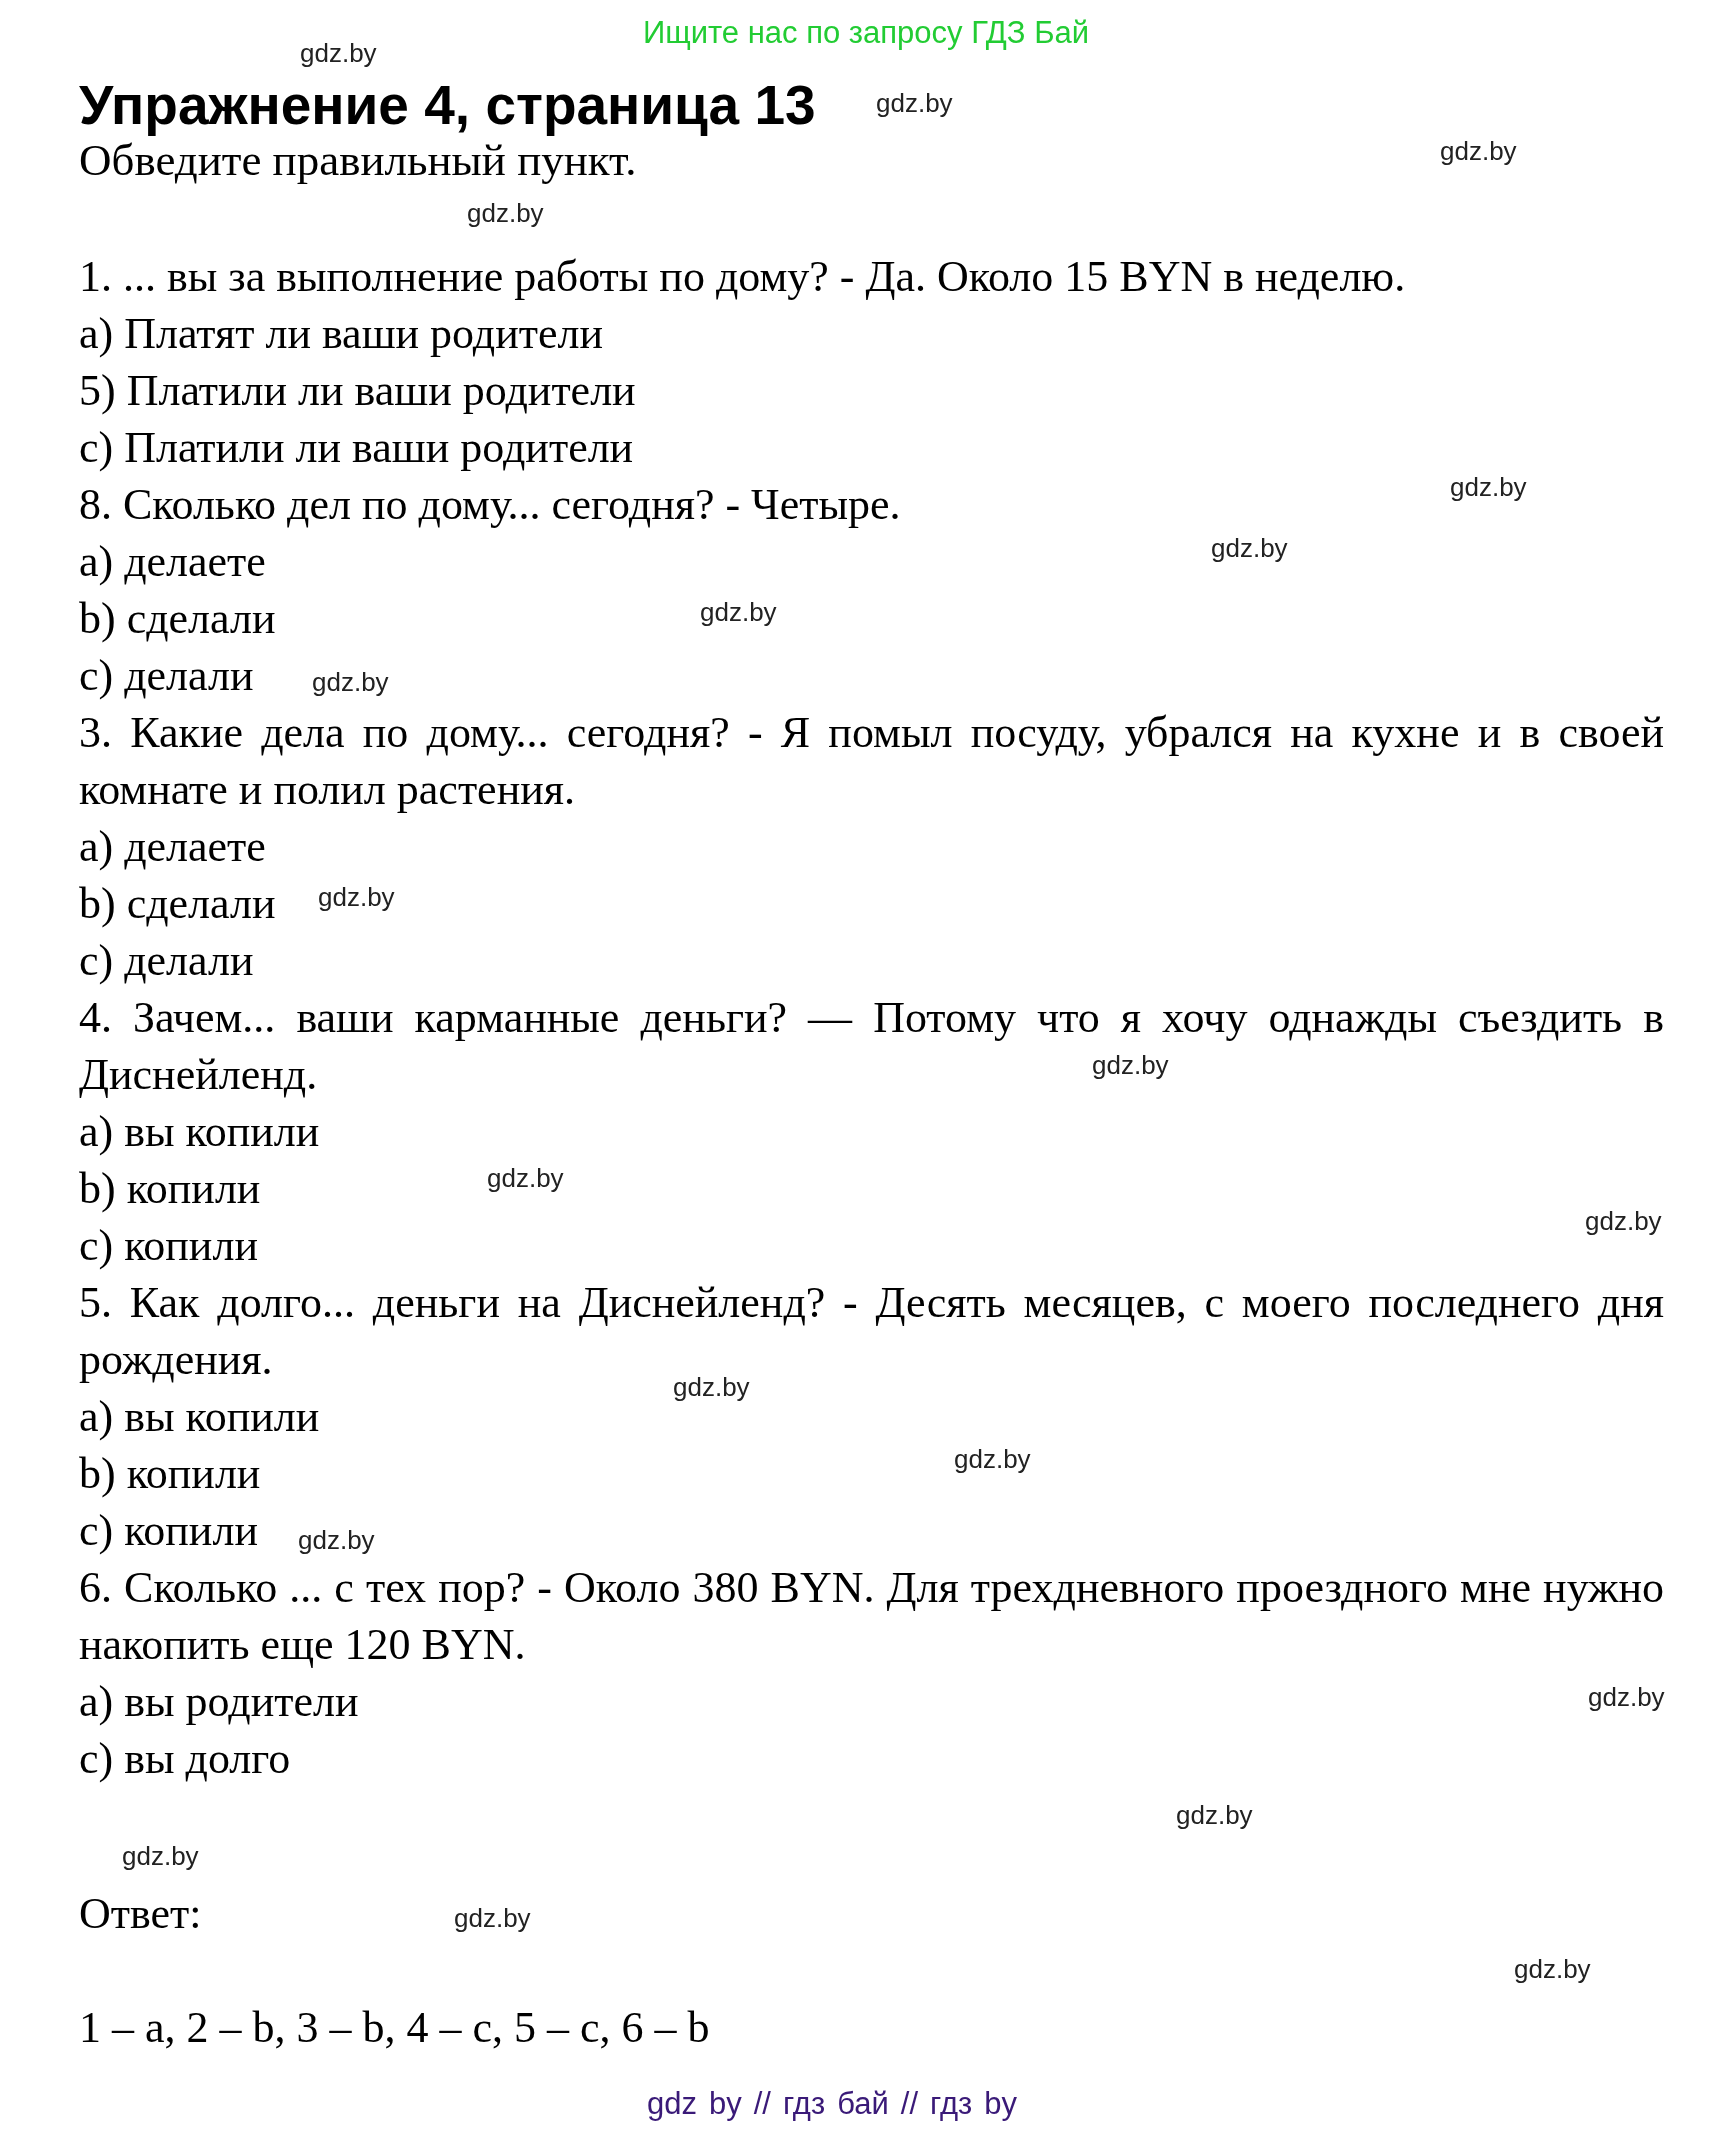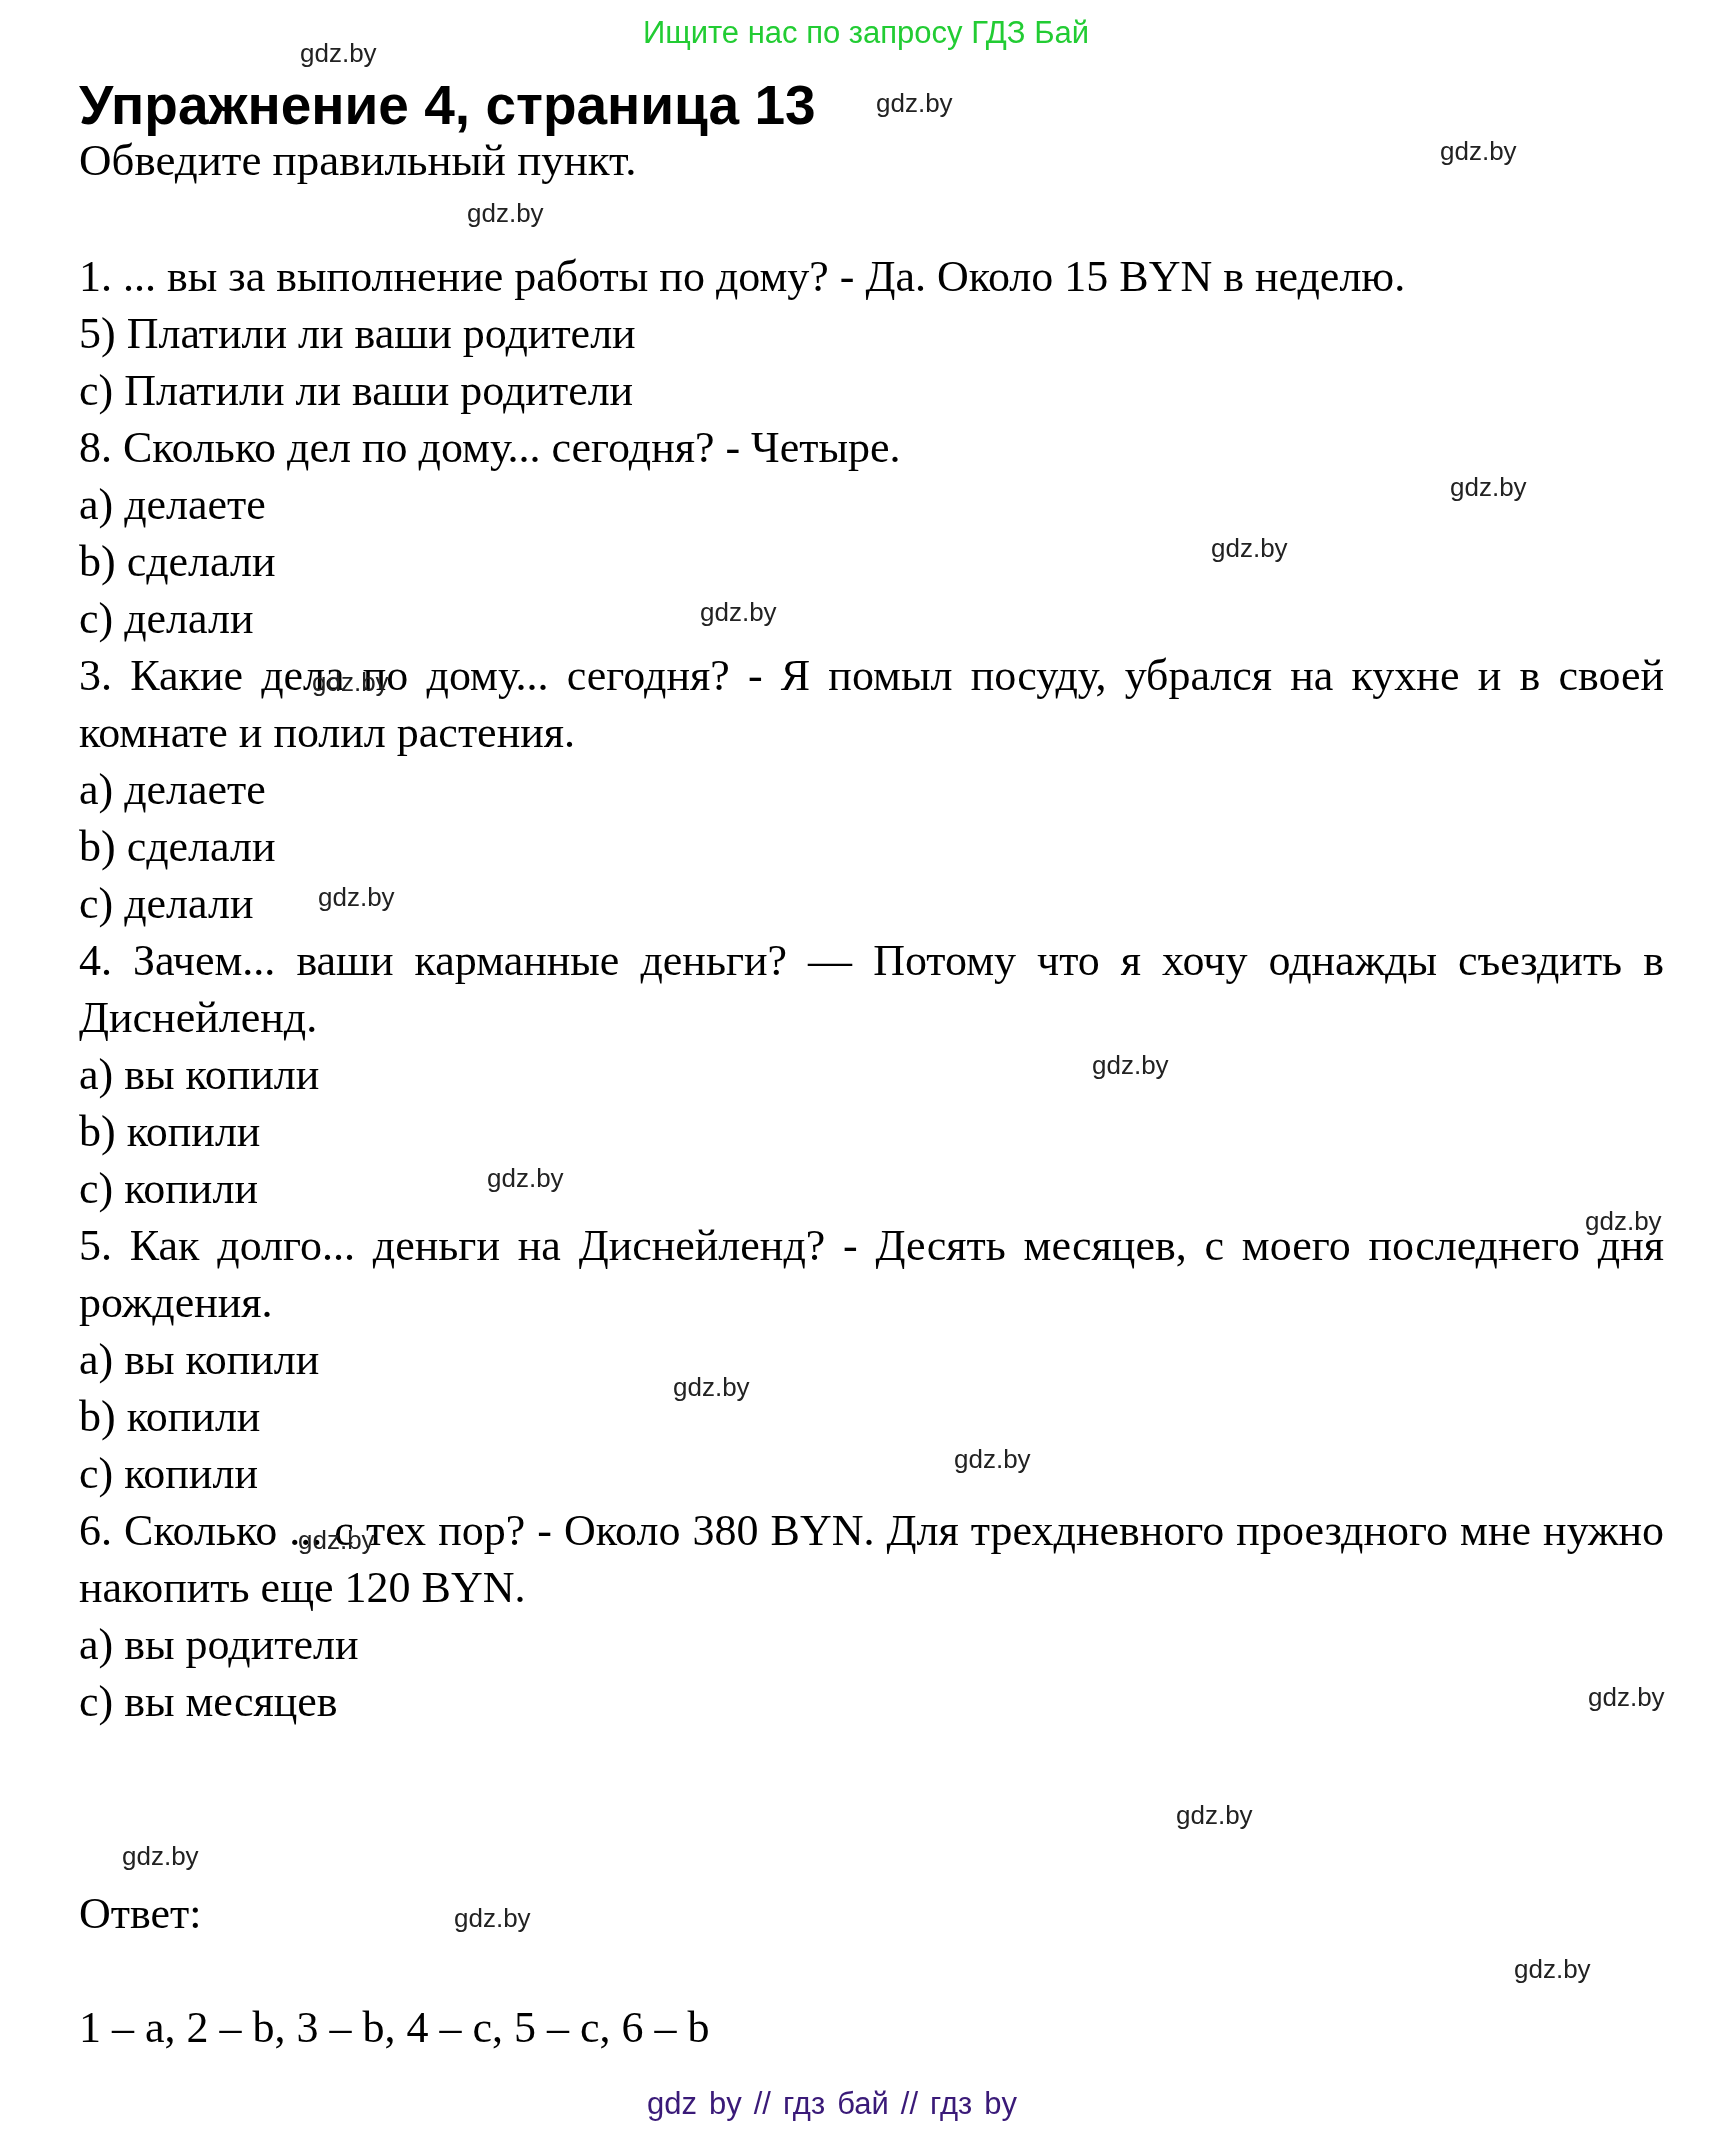--- a/index.html
+++ b/index.html
@@ -21,20 +21,21 @@
 <body>
 
 <div class="banner">Ищите нас по запросу ГДЗ Бай</div>
 
 <div class="title">Упражнение 4, страница 13</div>
 <div class="subtitle">Обведите правильный пункт.</div>
 
 <div class="qa">
   <div>
     <span class="line">1. ... вы за выполнение работы по дому? - Да. Около 15 BYN в неделю.</span>
+    <span class="line">а) Платят ли ваши родители</span>
     <span class="line">5) Платили ли ваши родители</span>
     <span class="line">с) Платили ли ваши родители</span>
   </div>
   <div>
     <span class="line">8. Сколько дел по дому... сегодня? - Четыре.</span>
     <span class="line">а) делаете</span>
     <span class="line">b) сделали</span>
     <span class="line">с) делали</span>
   </div>
   <div>
@@ -51,21 +52,21 @@
   </div>
   <div>
     <span class="line just">5. Как долго... деньги на Диснейленд? - Десять месяцев, с моего последнего дня рождения.</span>
     <span class="line">а) вы копили</span>
     <span class="line">b) копили</span>
     <span class="line">с) копили</span>
   </div>
   <div>
     <span class="line just">6. Сколько ... с тех пор? - Около 380 BYN. Для трехдневного проездного мне нужно накопить еще 120 BYN.</span>
     <span class="line">а) вы родители</span>
-    <span class="line">с) вы месяцев</span>
+    <span class="line">с) вы долго</span>
   </div>
 </div>
 
 <div class="answer-label">Ответ:</div>
 <div class="answer">1 – a, 2 – b, 3 – b, 4 – c, 5 – c, 6 – b</div>
 
 <div class="wm" style="left:300px;top:39px">gdz.by</div>
 <div class="wm" style="left:876px;top:89px">gdz.by</div>
 <div class="wm" style="left:1440px;top:137px">gdz.by</div>
 <div class="wm" style="left:467px;top:199px">gdz.by</div>

